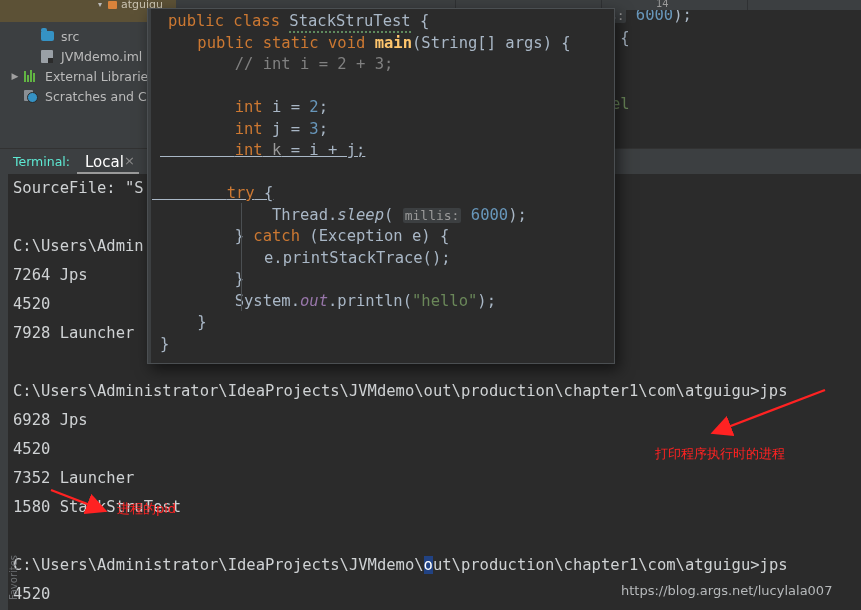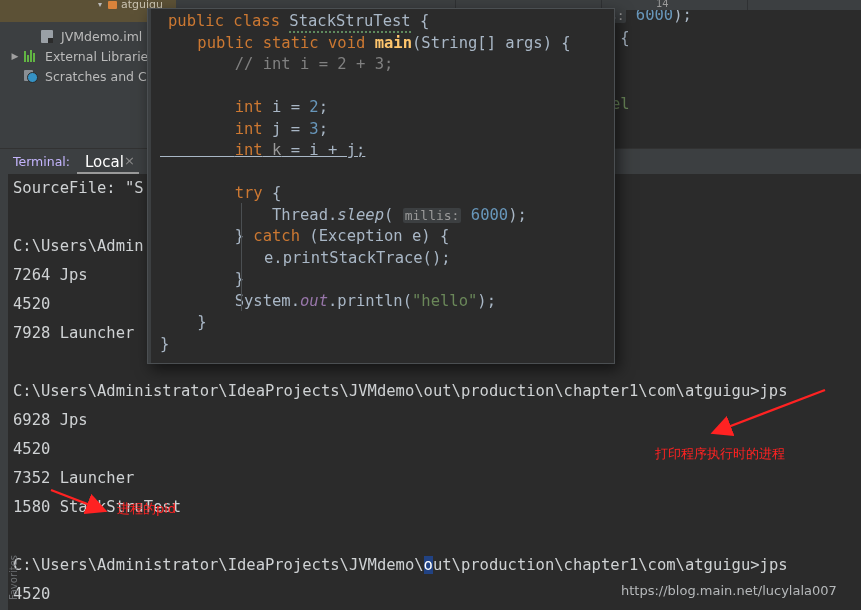--- a/index.html
+++ b/index.html
@@ -114,21 +114,21 @@
   .ss-seg{ position:absolute; top:0; height:10px; border-right:1px solid #2f3133;}
   .ss-num{ position:absolute; left:480px; top:-2px; font-size:10px; color:#9a9a9a;}
 
   
   .term-header{
     position:absolute; left:0; top:148px; width:861px; height:26px;
     background:#3c3f41;
     border-top:1px solid #323232;
   }
   .term-label{
-    position:absolute; left:13px; top:5px; font-size:12.5px; color:#c4b5fd;
+    position:absolute; left:13px; top:5px; font-size:12.5px; color:#5eead4;
   }
   .term-tab{
     position:absolute; left:85px; top:4px; font-size:15px; color:#ffffff;
   }
   .term-tab-underline{
     position:absolute; left:77px; top:23px; width:62px; height:2px; background:#9a9a9a;
   }
   .term-close{
     position:absolute; left:124px; top:4px; font-size:13px; color:#8b8b8b;
   }
@@ -241,20 +241,26 @@
   <div class="tree">
     <div class="tree-sel"></div>
 
     <div class="top-sliver">
       <span class="atg-tw">▾</span>
       <span class="atg-ico"></span>
       <span class="atg-lbl">atguigu</span>
     </div>
 
     <div style="position:absolute; left:0; top:26px; width:176px;">
+      <div class="tree-row" style="padding-left:38px;">
+        <span class="ticon">
+            <span class="folder-ico"></span>
+          </span>
+        <span style="margin-left:5px;">src</span>
+      </div>
       <div class="tree-row" style="padding-left:38px;align-items:center;">
         <span class="ticon">
             <span class="iml-ico"></span>
           </span>
         <span style="margin-left:5px;">JVMdemo.iml</span>
       </div>
       <div class="tree-row" style="padding-left:8px;">
         <span class="tw">▶</span>
         <span class="ticon">
           <span class="ext-ico">
@@ -318,21 +324,21 @@
       <div class="indent-guide"></div>
 
       <div class="pline" style="padding-left:16px;"><span class="kw">public</span> <span class="kw">class</span> <span class="squig">StackStruTest</span> {</div>
       <div class="pline" style="padding-left:8px;">    <span class="kw">public</span> <span class="kw">static</span> <span class="kw">void</span> <span class="mainname">main</span>(String[] args) {</div>
       <div class="pline" style="padding-left:8px;"><span class="cmt">        // int i = 2 + 3;</span></div>
       <div class="pline" style="padding-left:8px;"> </div>
       <div class="pline" style="padding-left:8px;">        <span class="kw">int</span> i = <span class="num">2</span>;</div>
       <div class="pline" style="padding-left:8px;">        <span class="kw">int</span> j = <span class="num">3</span>;</div>
       <div class="pline" style="padding-left:8px;text-decoration:underline;">        <span class="kw">int</span> <span style="color:#9a9a9a;">k</span> = i + j;</div>
       <div class="pline" style="padding-left:8px;"> </div>
-      <div class="pline" style="padding-left:8px;">        <span class="kw">try</span> {</div>
+      <div class="pline" style="text-decoration:underline;">        <span class="kw">try</span> {</div>
       <div class="pline" style="padding-left:8px;">            <span class="cls">Thread.</span><span class="mth-i">sleep</span>(&nbsp;<span class="hint">millis:</span>&nbsp;<span class="num">6000</span>);</div>
       <div class="pline" style="padding-left:8px;">        } <span class="kw">catch</span> (Exception e) {</div>
       <div class="pline" style="">            e.printStackTrace();</div>
       <div class="pline" style="padding-left:8px;">        }</div>
       <div class="pline" style="padding-left:8px;">        <span class="cls">System.</span><span class="fld">out</span>.println(<span class="str">"hello"</span>);</div>
       <div class="pline" style="padding-left:8px;">    }</div>
       <div class="pline" style="padding-left:8px;">}</div>
     </div>
   </div>
 
@@ -349,15 +355,15 @@
   <svg class="arrow" style="left:45px; top:488px; width:120px; height:40px;">
     <defs>
       <marker id="ah2" markerWidth="9" markerHeight="9" refX="7" refY="4.5" orient="auto">
         <polygon points="0,0 9,4.5 0,9" fill="#ff2222"></polygon>
       </marker>
     </defs>
     <line x1="6" y1="2" x2="58" y2="22" stroke="#ff2222" stroke-width="2.4" marker-end="url(#ah2)"></line>
   </svg>
   <div class="anno" style="left:117px; top:500px;">进程的pid</div>
 
-  <div class="watermark">https://blog.main.net/lucylala007</div>
+  <div class="watermark">https://blog.args.net/lucylala007</div>
 
 </div>
 
 </body></html>

